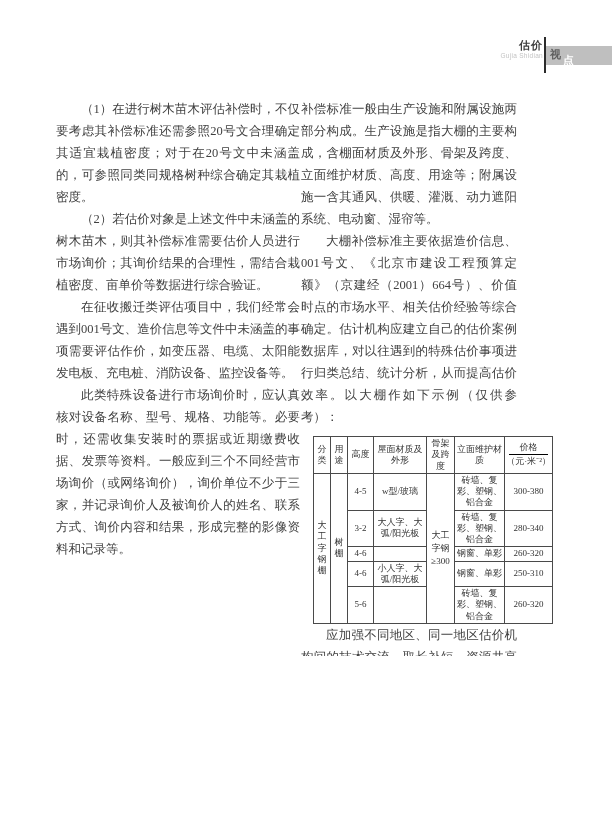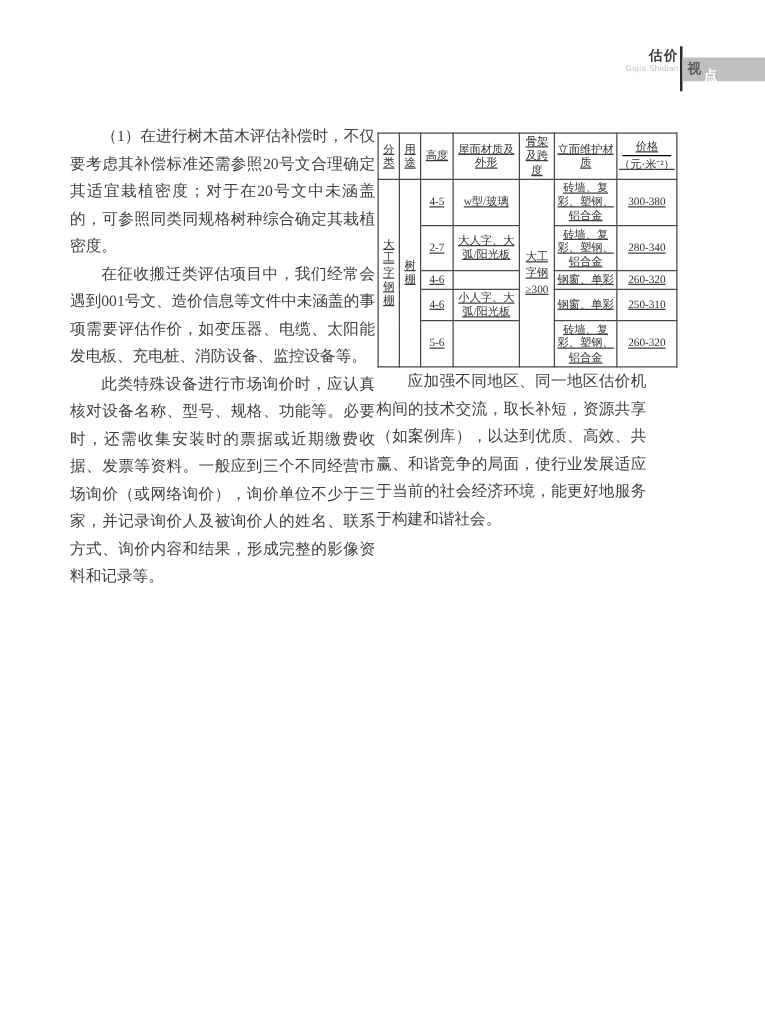--- a/index.html
+++ b/index.html
@@ -24,21 +24,21 @@
   .col-right { left:301px; width:216px; }
   .col p { margin:0; text-indent:2em; text-align:justify; font-size:12.5px;
            line-height:22px; color:#3f3f3f; }
   .col p.noindent { text-indent:0; }
   .subhead { font-size:12.5px; font-weight:bold; color:#1f1f1f;
              margin:10px 0; padding-left:2.6em; line-height:22px; }
   .conclusion-head { font-size:15px; font-weight:bold; color:#161616;
              margin:18px 0 10px 0; padding-left:18px; line-height:20px; }
 
   
-  .gh-table { border-collapse:collapse; table-layout:fixed; width:214px; margin:8px 0 0 1px;text-decoration:underline; }
+  .gh-table { border-collapse:collapse; table-layout:fixed; width:214px; margin:8px 0 0 12px; }
   .gh-table th, .gh-table td {
     border:1px solid #4a4a4a; font-weight:normal; font-size:9px; line-height:1.25;
     text-align:center; vertical-align:middle; padding:1px 1px; color:#333333;
     overflow:hidden;
   }
   .c-cat{width:14px;} .c-use{width:14px;} .c-h{width:23px;} .c-roof{width:50px;}
   .c-frame{width:25px;} .c-fac{width:47px;} .c-price{width:45px;}
   .vtext { word-break:break-all; line-height:1.5; padding:0 2px; }
   .wrapcell { word-break:break-all; }
   .price-t { display:block; border-bottom:1px solid #000000; margin:0 3px; padding-bottom:1px; }
@@ -62,26 +62,29 @@
     <div class="mh-py">Gujia Shidian</div>
   </div>
   <div class="mh-bar"></div>
   <div class="mh-band">
     <span class="band-c1">视</span>
     <span class="band-c2">点</span>
   </div>
 
   <div class="col col-left">
     <p>（1）在进行树木苗木评估补偿时，不仅要考虑其补偿标准还需参照20号文合理确定其适宜栽植密度；对于在20号文中未涵盖的，可参照同类同规格树种综合确定其栽植密度。</p>
+    <p>（2）若估价对象是上述文件中未涵盖的树木苗木，则其补偿标准需要估价人员进行市场询价；其询价结果的合理性，需结合栽植密度、亩单价等数据进行综合验证。</p>
     <p>在征收搬迁类评估项目中，我们经常会遇到001号文、造价信息等文件中未涵盖的事项需要评估作价，如变压器、电缆、太阳能发电板、充电桩、消防设备、监控设备等。</p>
     <p>此类特殊设备进行市场询价时，应认真核对设备名称、型号、规格、功能等。必要时，还需收集安装时的票据或近期缴费收据、发票等资料。一般应到三个不同经营市场询价（或网络询价），询价单位不少于三家，并记录询价人及被询价人的姓名、联系方式、询价内容和结果，形成完整的影像资料和记录等。</p>
 
   </div>
 
   <div class="col col-right">
+    <p class="noindent">补偿标准一般由生产设施和附属设施两部分构成。生产设施是指大棚的主要构成，含棚面材质及外形、骨架及跨度、立面维护材质、高度、用途等；附属设施一含其通风、供暖、灌溉、动力遮阳系统、电动窗、湿帘等。</p>
+    <p>大棚补偿标准主要依据造价信息、001号文、《北京市建设工程预算定额》（京建经（2001）664号）、价值时点的市场水平、相关估价经验等综合确定。估计机构应建立自己的估价案例数据库，对以往遇到的特殊估价事项进行归类总结、统计分析，从而提高估价效率。以大棚作如下示例（仅供参考）：</p>
 
     <table class="gh-table">
       <tbody>
         <tr>
           <th class="c-cat vtext">分类</th>
           <th class="c-use vtext">用途</th>
           <th class="c-h">高度</th>
           <th class="c-roof wrapcell">屋面材质及外形</th>
           <th class="c-frame wrapcell">骨架及跨度</th>
           <th class="c-fac wrapcell">立面维护材质</th>
@@ -96,21 +99,21 @@
           <td>4-5</td>
           <td class="wrapcell">w型/玻璃</td>
           <td rowspan="5" class="frame-cell">
             <div>大工字钢</div>
             <div>≥300</div>
           </td>
           <td class="wrapcell">砖墙、复彩、塑钢、铝合金</td>
           <td>300-380</td>
         </tr>
         <tr>
-          <td>2-7</td>
+          <td>3-2</td>
           <td class="wrapcell">大人字、大弧/阳光板</td>
           <td class="wrapcell">砖墙、复彩、塑钢、铝合金</td>
           <td>280-340</td>
         </tr>
         <tr>
           <td>4-6</td>
           <td class="wrapcell"></td>
           <td class="wrapcell">钢窗、单彩</td>
           <td>260-320</td>
         </tr>

